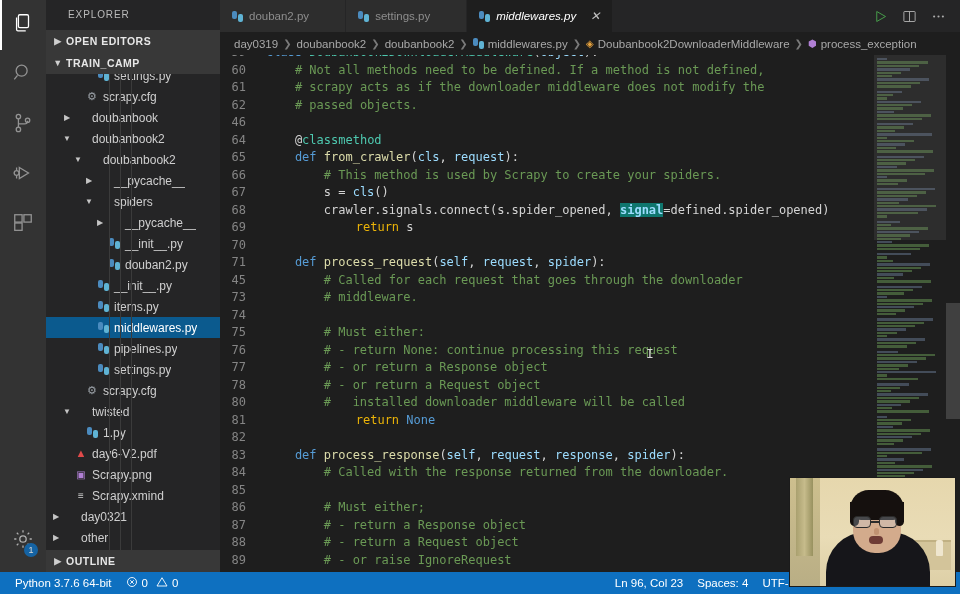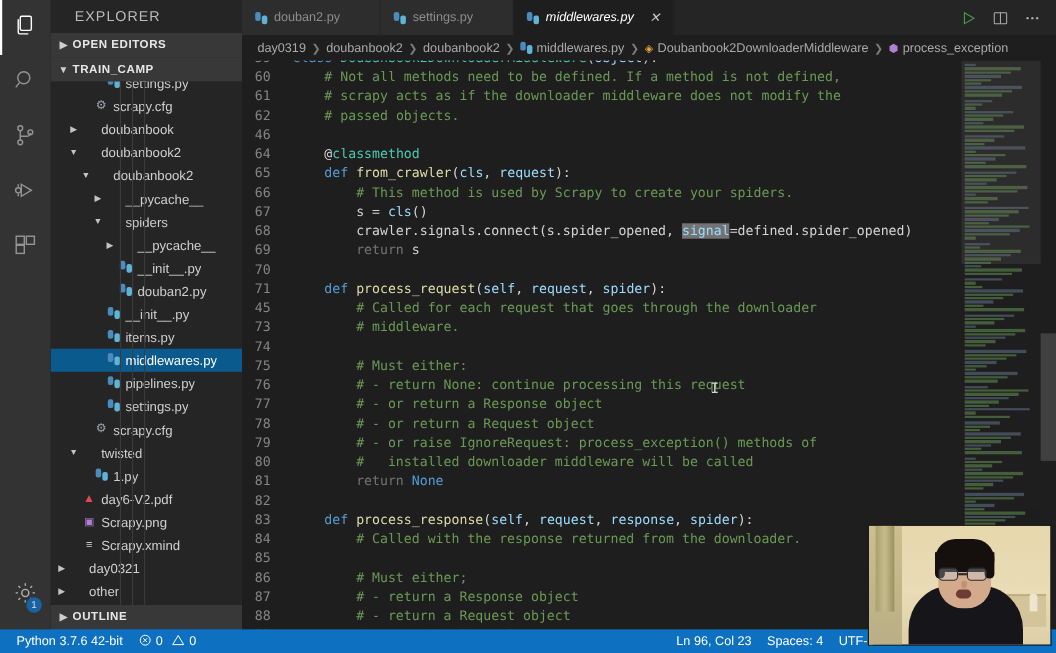--- a/index.html
+++ b/index.html
@@ -31,21 +31,21 @@
     position: absolute; right: 8px; bottom: 9px;
     background: #0e70c0; color: #fff; font-size: 9px; line-height: 14px;
     min-width: 14px; height: 14px; border-radius: 7px; text-align: center;
     font-family: "Liberation Sans", sans-serif;
   }
 
   
   .sidebar { width: 174px; flex: 0 0 174px; background: #252526; display: flex; flex-direction: column; }
   .sidebar-title {
     height: 30px; line-height: 30px; padding-left: 22px;
-    color: #bbbbbb; font-size: 13px; letter-spacing: .9px; text-transform: uppercase;
+    color: #bbbbbb; font-size: 10px; letter-spacing: .9px; text-transform: uppercase;
   }
   .section-header {
     height: 22px; display: flex; align-items: center; background: #383838;
     color: #e7e7e7; font-size: 10.5px; font-weight: bold; letter-spacing: .5px;
     padding-left: 4px; text-transform: uppercase;
   }
   .twisty { width: 16px; text-align: center; font-size: 9px; color: #cfcfcf; flex: 0 0 16px; }
   .tree { flex: 1 1 auto; overflow: hidden; position: relative; }
   .tree-row {
     height: 21px; display: flex; align-items: center;
@@ -95,23 +95,23 @@
   .ig { display: inline-block; border-left: 1px solid #404040; }
 
   
   .c-com { color: #6a9955; }
   .c-kw  { color: #569cd6; }
   .c-fn  { color: #dcdcaa; }
   .c-par { color: #9cdcfe; }
   .c-dec { color: #4ec9b0; }
   .c-cls { color: #4ec9b0; }
   .c-pl  { color: #d4d4d4; }
-  .c-ctl { color: #737373; }
+  .c-ctl { color: #eab308; margin-left: 32px; }
   .c-const { color: #569cd6; }
-  .c-sel { background: #737373; }
+  .c-sel { background: #0f766e; font-weight: bold; }
 
   .minimap { position: absolute; top: 0; right: 14px; width: 72px; bottom: 0; background: #1e1e1e; opacity: .95; }
   .mm-line { height: 2.4px; margin-left: 3px; }
   .mm-slider { position: absolute; left: 0; right: 0; background: rgba(121,121,121,.18); }
 
   .vscroll { position: absolute; top: 0; right: 0; width: 14px; bottom: 0; background: transparent; }
   .vthumb { position: absolute; right: 0; width: 14px; background: #4f4f4f; opacity: .7; }
   .ibeam-mouse { position: absolute; color: #d4d4d4; font-family: "DejaVu Sans Mono", monospace; font-size: 13px; }
 
   
@@ -472,21 +472,20 @@
             <div class="code-line"><span class="lnum">69</span><span class="ltext"><span class="ig" style="width:28.88px;"></span><span class="ig" style="width:28.88px;"></span><span class="c-ctl">return </span><span class="c-pl">s</span></span></div>
             <div class="code-line"><span class="lnum">70</span><span class="ltext"><span class="ig" style="width:28.88px;"></span></span></div>
             <div class="code-line"><span class="lnum">71</span><span class="ltext"><span class="ig" style="width:28.88px;"></span><span class="c-kw">def </span><span class="c-fn">process_request</span><span class="c-pl">(</span><span class="c-par">self</span><span class="c-pl">, </span><span class="c-par">request</span><span class="c-pl">, </span><span class="c-par">spider</span><span class="c-pl">):</span></span></div>
             <div class="code-line"><span class="lnum">45</span><span class="ltext"><span class="ig" style="width:28.88px;"></span><span class="ig" style="width:28.88px;"></span><span class="c-com"># Called for each request that goes through the downloader</span></span></div>
             <div class="code-line"><span class="lnum">73</span><span class="ltext"><span class="ig" style="width:28.88px;"></span><span class="ig" style="width:28.88px;"></span><span class="c-com"># middleware.</span></span></div>
             <div class="code-line"><span class="lnum">74</span><span class="ltext"><span class="ig" style="width:28.88px;"></span><span class="ig" style="width:28.88px;"></span></span></div>
             <div class="code-line"><span class="lnum">75</span><span class="ltext"><span class="ig" style="width:28.88px;"></span><span class="ig" style="width:28.88px;"></span><span class="c-com"># Must either:</span></span></div>
             <div class="code-line"><span class="lnum">76</span><span class="ltext"><span class="ig" style="width:28.88px;"></span><span class="ig" style="width:28.88px;"></span><span class="c-com"># - return None: continue processing this request</span></span></div>
             <div class="code-line"><span class="lnum">77</span><span class="ltext"><span class="ig" style="width:28.88px;"></span><span class="ig" style="width:28.88px;"></span><span class="c-com"># - or return a Response object</span></span></div>
             <div class="code-line"><span class="lnum">78</span><span class="ltext"><span class="ig" style="width:28.88px;"></span><span class="ig" style="width:28.88px;"></span><span class="c-com"># - or return a Request object</span></span></div>
-            <div class="code-line"><span class="lnum">79</span><span class="ltext"><span class="ig" style="width:28.88px;"></span><span class="ig" style="width:28.88px;"></span><span class="c-com"># - or raise IgnoreRequest: process_exception() methods of</span></span></div>
             <div class="code-line"><span class="lnum">80</span><span class="ltext"><span class="ig" style="width:28.88px;"></span><span class="ig" style="width:28.88px;"></span><span class="c-com">#   installed downloader middleware will be called</span></span></div>
             <div class="code-line"><span class="lnum">81</span><span class="ltext"><span class="ig" style="width:28.88px;"></span><span class="ig" style="width:28.88px;"></span><span class="c-ctl">return </span><span class="c-const">None</span></span></div>
             <div class="code-line"><span class="lnum">82</span><span class="ltext"><span class="ig" style="width:28.88px;"></span></span></div>
             <div class="code-line"><span class="lnum">83</span><span class="ltext"><span class="ig" style="width:28.88px;"></span><span class="c-kw">def </span><span class="c-fn">process_response</span><span class="c-pl">(</span><span class="c-par">self</span><span class="c-pl">, </span><span class="c-par">request</span><span class="c-pl">, </span><span class="c-par">response</span><span class="c-pl">, </span><span class="c-par">spider</span><span class="c-pl">):</span></span></div>
             <div class="code-line"><span class="lnum">84</span><span class="ltext"><span class="ig" style="width:28.88px;"></span><span class="ig" style="width:28.88px;"></span><span class="c-com"># Called with the response returned from the downloader.</span></span></div>
             <div class="code-line"><span class="lnum">85</span><span class="ltext"><span class="ig" style="width:28.88px;"></span><span class="ig" style="width:28.88px;"></span></span></div>
             <div class="code-line"><span class="lnum">86</span><span class="ltext"><span class="ig" style="width:28.88px;"></span><span class="ig" style="width:28.88px;"></span><span class="c-com"># Must either;</span></span></div>
             <div class="code-line"><span class="lnum">87</span><span class="ltext"><span class="ig" style="width:28.88px;"></span><span class="ig" style="width:28.88px;"></span><span class="c-com"># - return a Response object</span></span></div>
             <div class="code-line"><span class="lnum">88</span><span class="ltext"><span class="ig" style="width:28.88px;"></span><span class="ig" style="width:28.88px;"></span><span class="c-com"># - return a Request object</span></span></div>
             <div class="code-line"><span class="lnum">89</span><span class="ltext"><span class="ig" style="width:28.88px;"></span><span class="ig" style="width:28.88px;"></span><span class="c-com"># - or raise IgnoreRequest</span></span></div>
@@ -643,21 +642,21 @@
           <div class="vthumb" style="top:248px;height:116px;"></div>
         </div>
 
         <span class="ibeam-mouse" style="left:426px;top:291px;">I</span>
       </div>
     </div>
   </div>
 
   <div class="statusbar">
     <div class="sb-item">
-      <span>Python 3.7.6 42-bit</span>
+      <span>Python 3.7.6 64-bit</span>
     </div>
     <div class="sb-item">
       <span>
         <svg width="12" height="12" viewBox="0 0 24 24" fill="none" stroke="#ffffff" stroke-width="1.8">
           <circle cx="12" cy="12" r="9"></circle>
             <path d="M8.5 8.5l7 7M15.5 8.5l-7 7"></path>
         </svg>
       </span>
       <span>0</span>
       <span style="margin-left:4px;">

